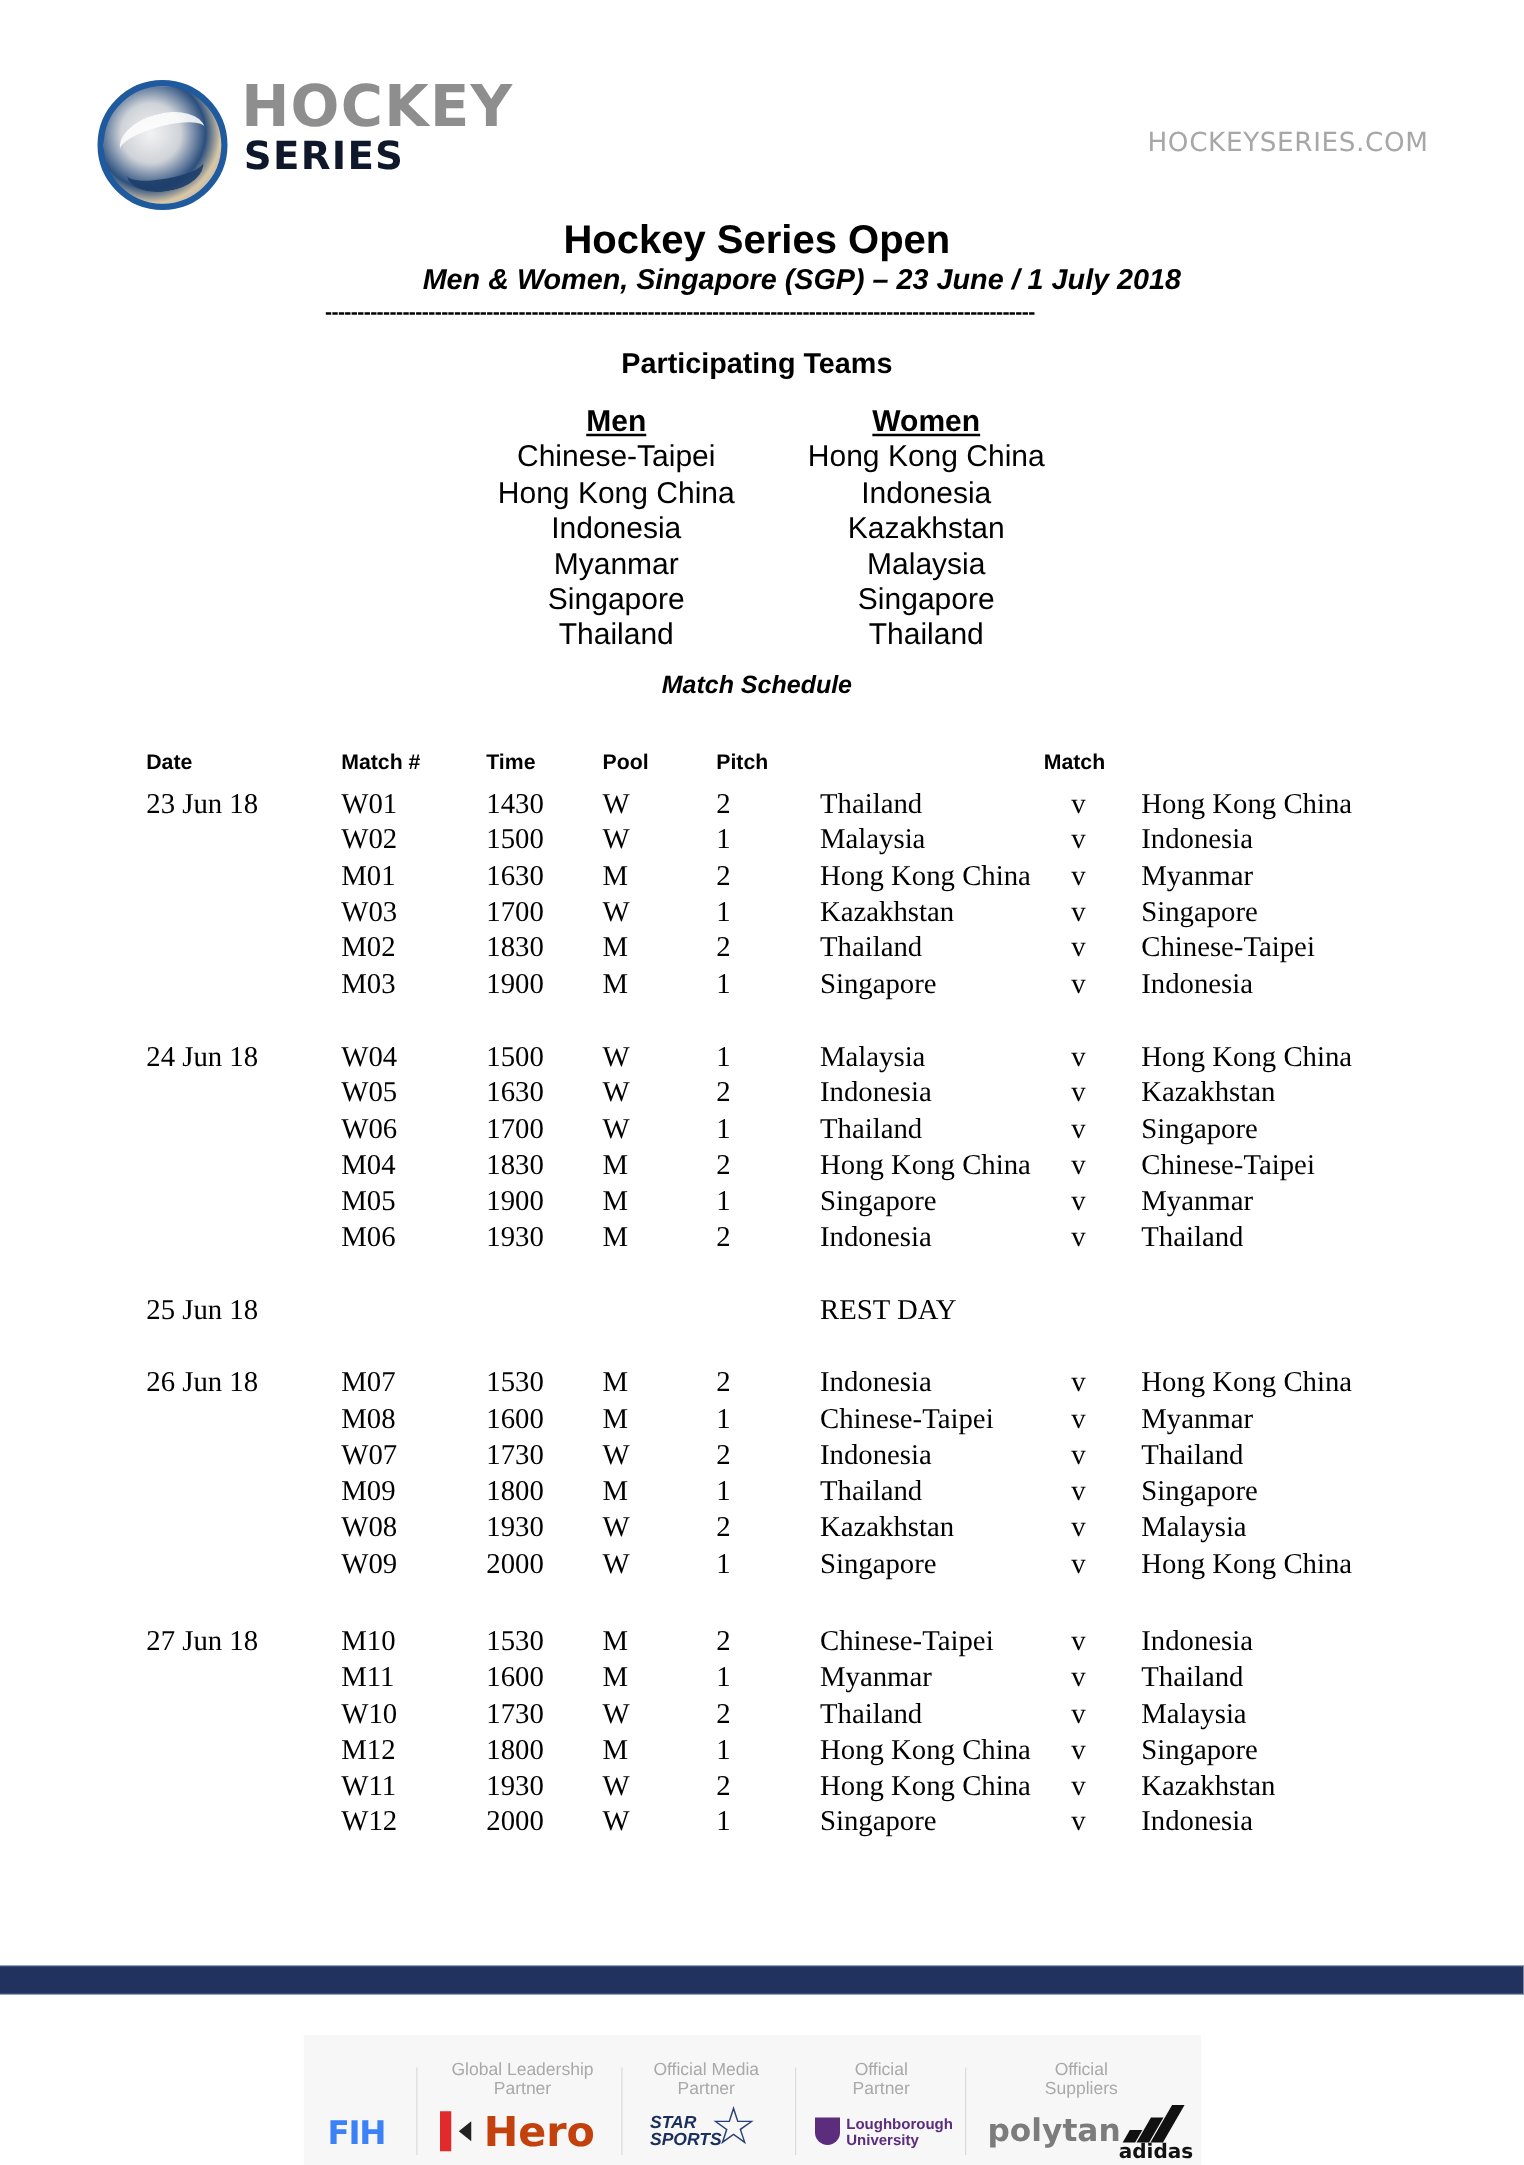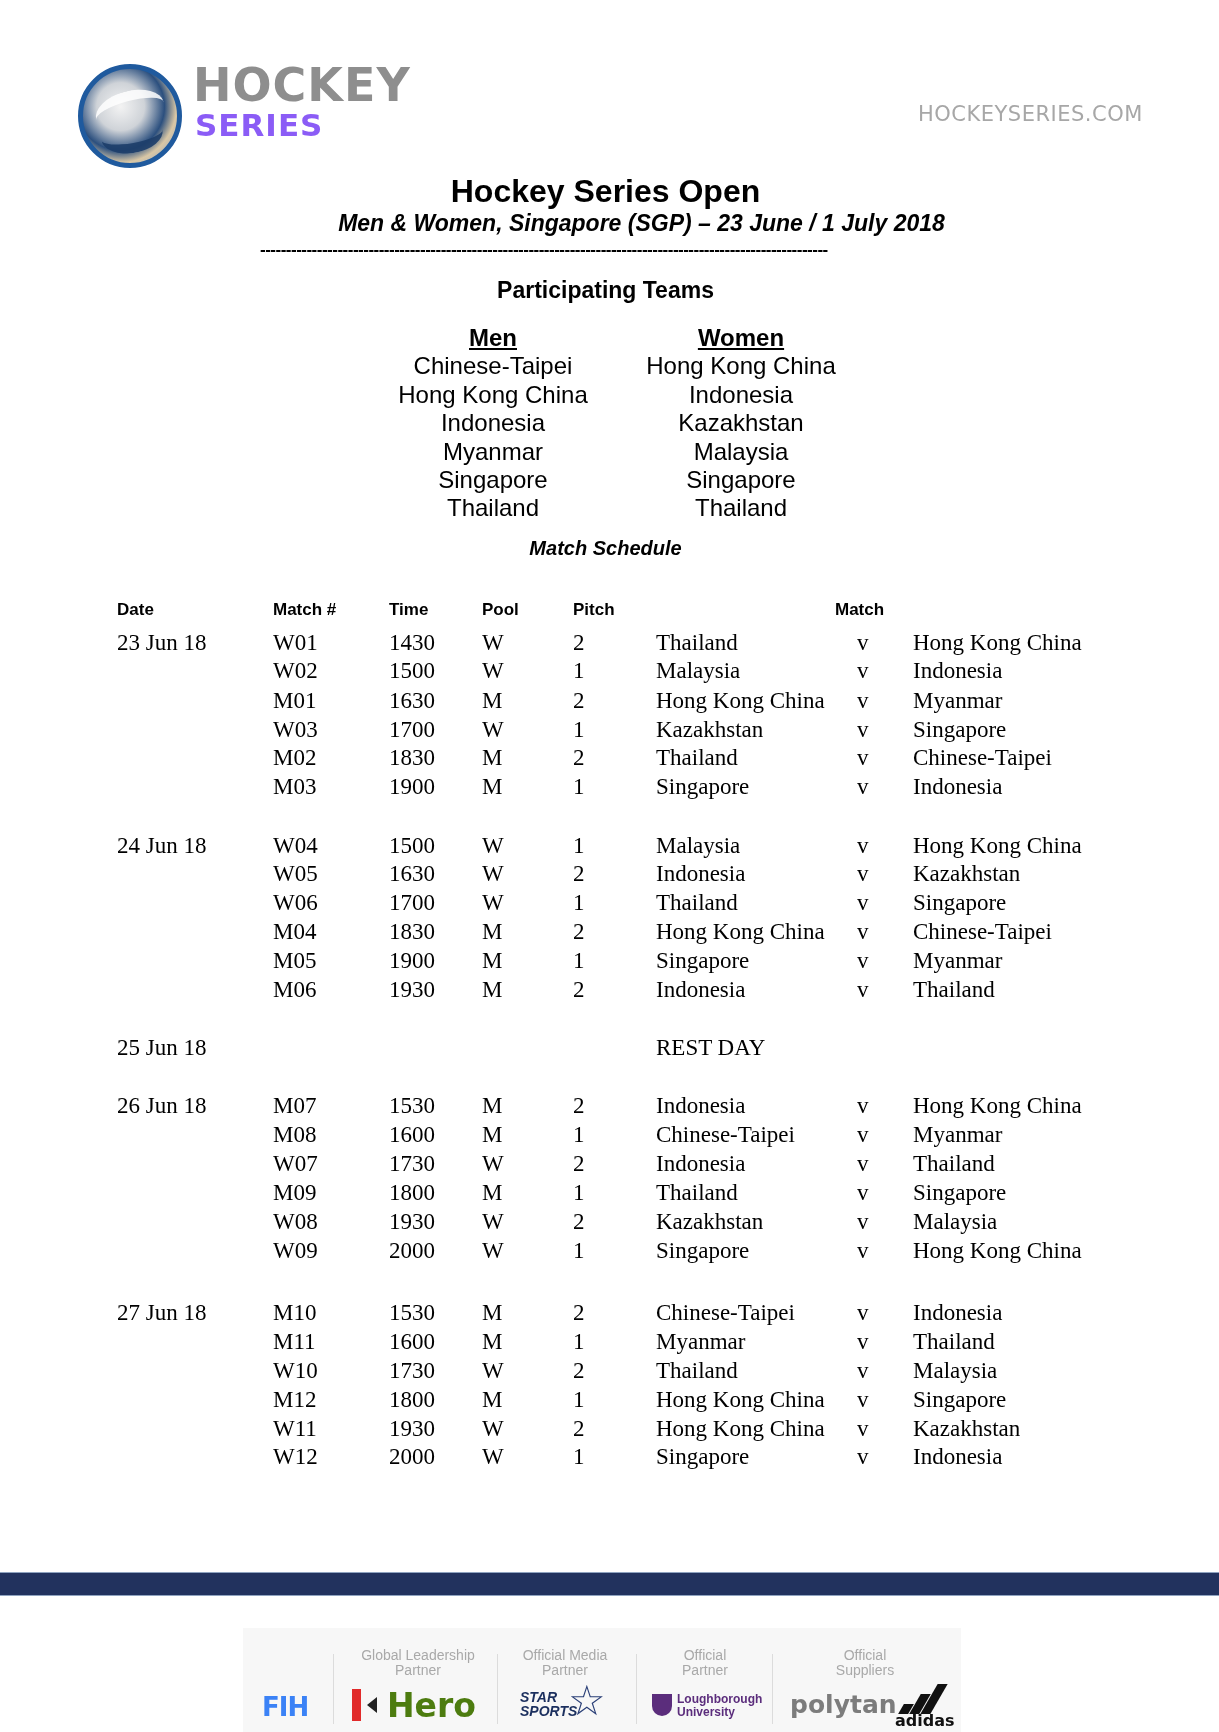--- a/index.html
+++ b/index.html
@@ -5,21 +5,21 @@
   html, body { margin:0; padding:0; background:#ffffff; }
   body { width:1219px; height:1732px; position:relative; overflow:hidden; font-family:"Liberation Sans", sans-serif; color:#000; }
   .abs { position:absolute; }
   
   .logo-globe { left:78px; top:64px; width:104px; height:104px; border-radius:50%;
     background: radial-gradient(circle at 40% 40%, #f3f3f3 0%, #cfd3d8 30%, #2b4f7e 55%, #d9c7a5 70%, #aab2bb 85%, #1c4e8c 100%);
     border:5px solid #1f5a9e; box-sizing:border-box; }
   .logo-globe .swirl1 { position:absolute; left:12px; top:22px; width:70px; height:30px; border-radius:50%; border-top:10px solid #ffffff; opacity:0.85; transform:rotate(-15deg);}
   .logo-globe .swirl2 { position:absolute; left:18px; top:48px; width:62px; height:26px; border-radius:50%; border-bottom:10px solid #1d3e6a; opacity:0.9; transform:rotate(-10deg);}
   .logo-hockey { left:193px; top:62px; font-size:46px; font-weight:bold; color:#8e8e8e; letter-spacing:1px; line-height:1; font-family:"DejaVu Sans", sans-serif; }
-  .logo-series { left:195px; top:110px; font-size:31px; font-weight:bold; color:#8b5cf6; letter-spacing:1px; line-height:1; font-family:"DejaVu Sans", sans-serif; }
+  .logo-series { left:195px; top:110px; font-size:31px; font-weight:bold; color:#0f172a; letter-spacing:1px; line-height:1; font-family:"DejaVu Sans", sans-serif; }
   .site { left:918px; top:102px; font-size:21px; color:#a7a7a7; letter-spacing:0.5px; font-family:"DejaVu Sans", sans-serif; }
 
   .center { left:0; width:1211px; text-align:center; }
   .title { top:173px; font-size:32px; font-weight:bold; }
   .subtitle { top:210px; font-size:23px; font-weight:bold; font-style:italic;padding-left:36px; }
   .dashes { top:240px; left:260px; width:693px; height:20px; overflow:hidden; white-space:nowrap; font-size:17px; font-weight:bold; letter-spacing:-0.5px; }
   .ptitle { top:277px; font-size:23px; font-weight:bold; }
 
   .team-col { width:260px; text-align:center; font-size:24px; line-height:28.4px; }
   .team-col .hdr { font-weight:bold; text-decoration:underline; }
@@ -39,21 +39,21 @@
   .c-home { left:656px; }
   .c-v { left:857px; }
   .c-away { left:913px; }
 
   .bar { left:0; top:1572px; width:1219px; height:22px; background:#22325e; border-top:1px solid #8fa3c0; border-bottom:1px solid #8fa3c0; }
 
   .sponsor-box { left:243px; top:1628px; width:718px; height:104px; background:#f7f7f7; }
   .sp-label { color:#a9a9a9; font-size:14px; text-align:center; line-height:15px; font-family:"Liberation Sans", sans-serif; }
   .sp-div { width:1px; height:70px; background:#dcdcdc; top:1654px; }
   .logo-fih { left:262px; top:1692px; font-size:26px; font-weight:bold; color:#3b82f6; font-family:"DejaVu Sans", sans-serif; letter-spacing:-1px; }
-  .logo-hero { left:352px; top:1686px; font-size:33px; font-weight:bold; color:#4d7c0f; font-family:"DejaVu Sans", sans-serif; }
+  .logo-hero { left:352px; top:1686px; font-size:33px; font-weight:bold; color:#c2410c; font-family:"DejaVu Sans", sans-serif; }
   .logo-hero .mark { display:inline-block; width:9px; height:32px; background:#e12a2a; margin-right:6px; vertical-align:-4px; }
   .logo-hero .arrow { display:inline-block; width:0; height:0; border-top:8px solid transparent; border-bottom:8px solid transparent; border-right:10px solid #222; margin-right:10px; vertical-align:4px; }
   .logo-star { left:520px; top:1690px; font-size:14px; font-weight:bold; font-style:italic; color:#1b2f5e; line-height:14px; }
   .logo-star .st { position:absolute; left:48px; top:-10px; font-size:42px; color:#2a3f77; font-style:normal; font-weight:normal; line-height:1; }
   .logo-lough { left:652px; top:1693px; font-size:12px; font-weight:bold; color:#5b2d7c; line-height:13px; }
   .logo-lough .shield { position:absolute; left:0; top:1px; width:20px; height:22px; background:#5b2d7c; border-radius:0 0 10px 10px; }
   .logo-lough .txt { position:absolute; left:25px; top:0; white-space:nowrap; }
   .logo-poly { left:790px; top:1690px; font-size:25px; font-weight:bold; color:#7c7c7c; font-family:"DejaVu Sans", sans-serif; }
   .logo-adidas { left:893px; top:1680px; width:60px; height:50px; }
   .logo-adidas .s { position:absolute; bottom:16px; background:#111; width:10px; transform:skewX(-30deg); }

